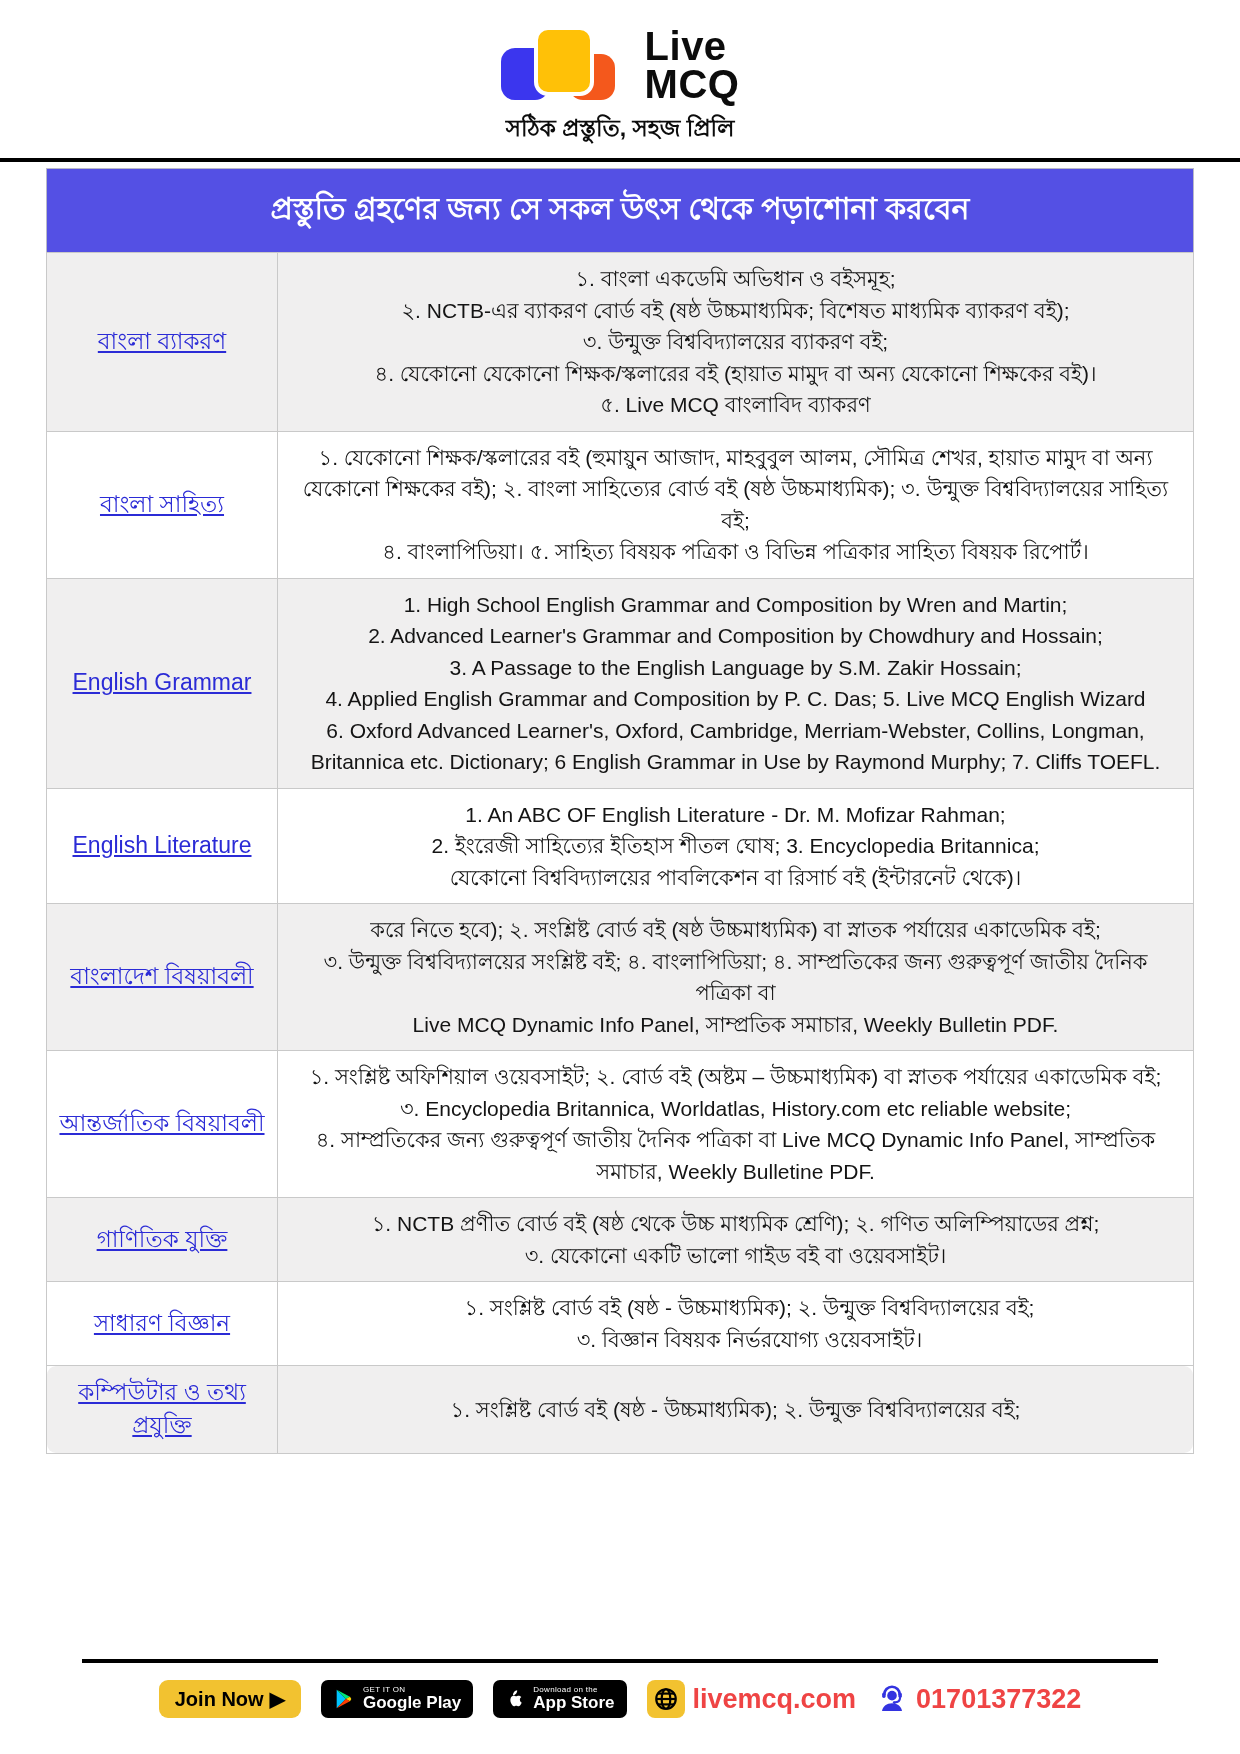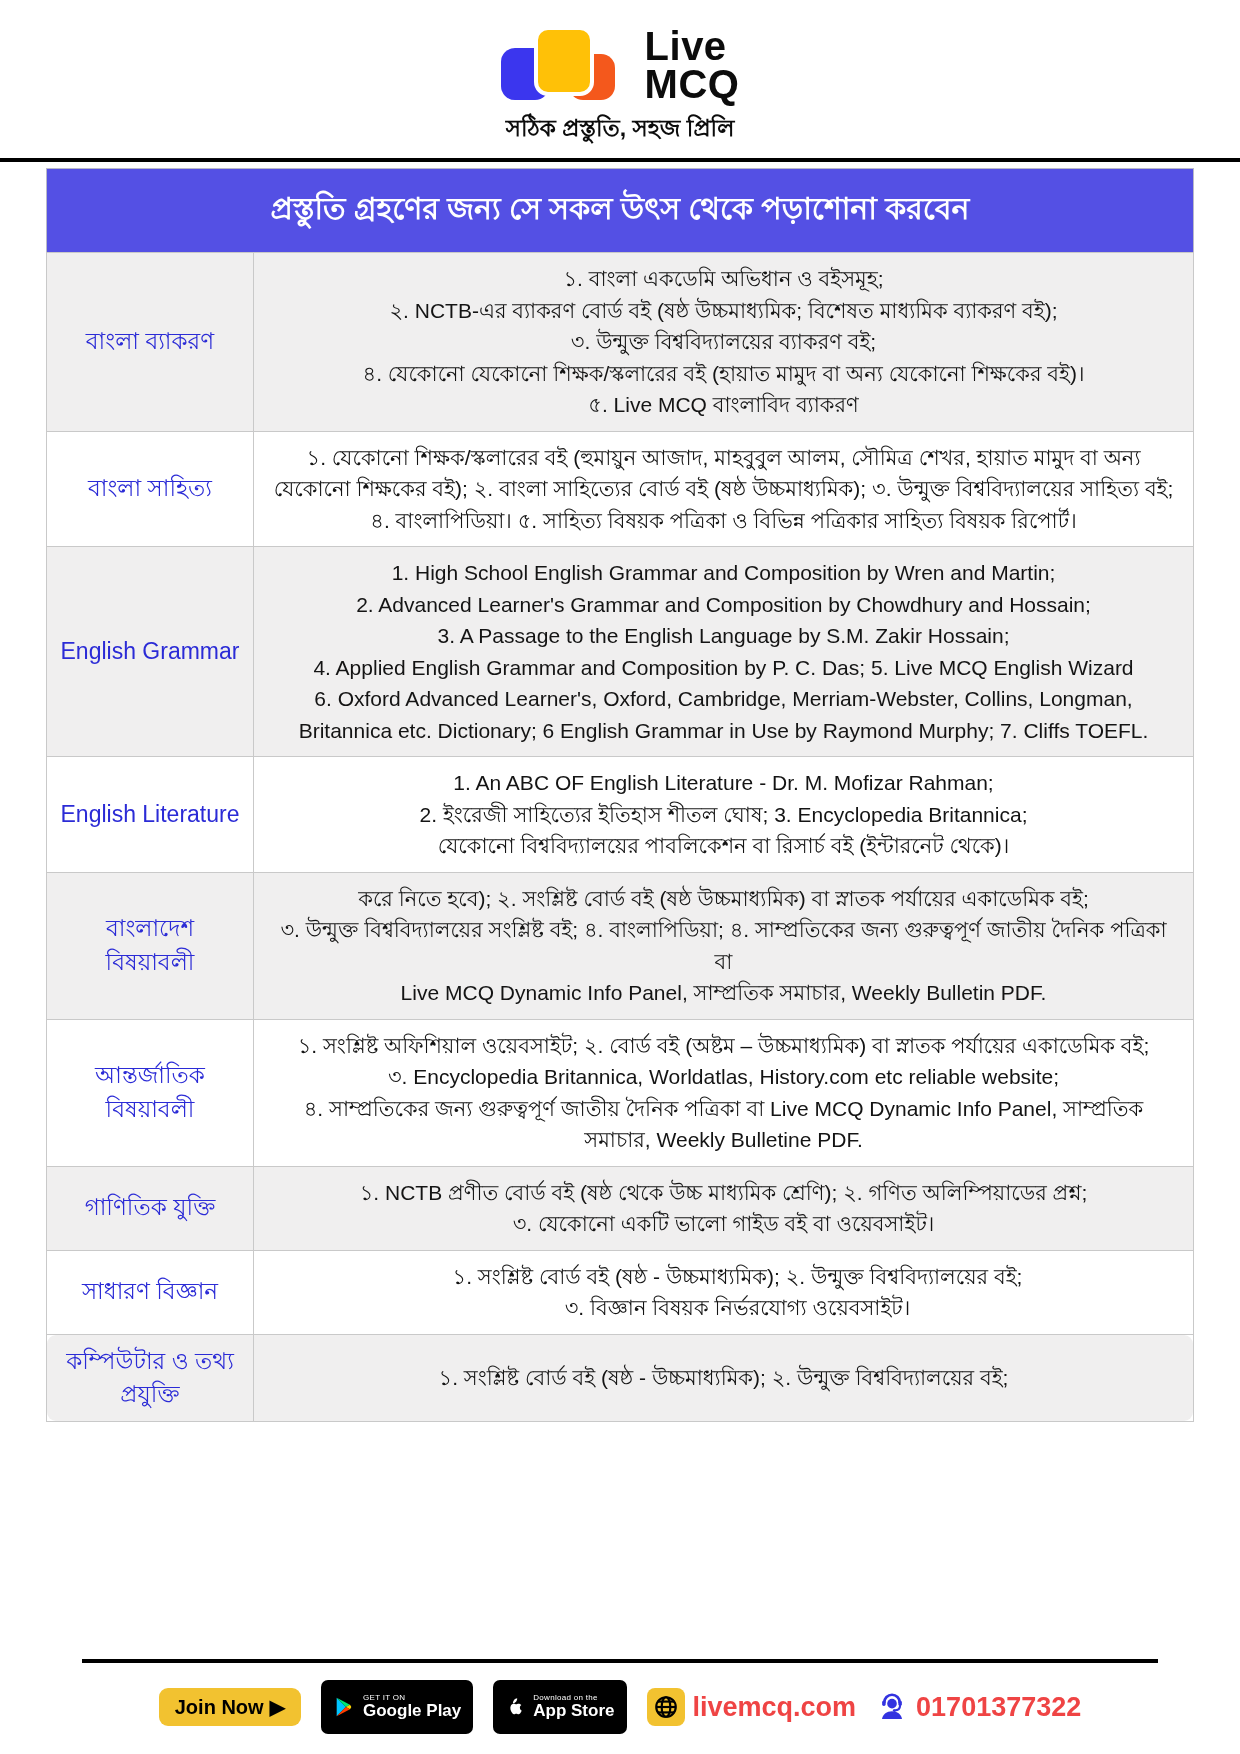--- a/index.html
+++ b/index.html
@@ -24,23 +24,23 @@
   .banner{
     background:var(--banner-bg);color:#fff;text-align:center;
     font-size:30px;font-weight:bold;padding:16px 8px;border:1px solid #b9b9c9;border-bottom:none;
   }
   .rtable{border:1px solid #c9c9c9;}
   .trow{display:flex;border-bottom:1px solid #c9c9c9;background:#ffffff;}
   .trow:last-child{border-bottom:none;border-radius:9px;}
   .trow:nth-child(odd){background:#f0efef;}
   .cell{box-sizing:border-box;}
   .cell.subject{
-    width:207px;border-right:1px solid #c9c9c9;flex:none;
+    width:231px;border-right:1px solid #c9c9c9;flex:none;
     display:flex;align-items:center;justify-content:center;text-align:center;
-    color:var(--subject-blue);font-size:23px;padding:10px 12px;line-height:1.45;
+    color:var(--subject-blue);font-size:23px;padding:10px 12px;line-height:1.45;text-decoration:underline;
   }
   .cell.resources{
     flex:1;display:flex;flex-direction:column;align-items:center;justify-content:center;
     padding:10px 16px;font-size:21px;line-height:1.5;text-align:center;color:#141414;
   }
   .rline{width:100%;}
   .trow:nth-child(1){min-height:136px;}
   .trow:nth-child(2){min-height:98px;}
   .trow:nth-child(3){min-height:194px;}
   .trow:nth-child(4){min-height:98px;}
@@ -51,21 +51,21 @@
   .trow:nth-child(9){min-height:76px;}
   
   .footer{position:absolute;left:0;right:0;top:1659px;}
   .footer-rule{height:4px;background:#000;margin:0 82px;}
   .badges{display:flex;align-items:center;justify-content:center;gap:20px;margin-top:17px;}
   .join-btn{
     background:var(--accent-yellow);border-radius:9px;padding:7px 16px;
     display:flex;align-items:center;gap:6px;font-size:20px;font-weight:bold;color:#000;cursor:pointer;border:none;
   }
   .store-badge{
-    background:#000;color:#fff;border-radius:7px;padding:4px 12px;height:54px;box-sizing:border-box;
+    background:#000;color:#fff;border-radius:7px;padding:4px 12px;height:38px;box-sizing:border-box;
     display:flex;align-items:center;gap:8px;cursor:pointer;
   }
   .store-badge .lines{display:flex;flex-direction:column;line-height:1.05;text-align:left;}
   .store-badge .small{font-size:8px;letter-spacing:0.3px;}
   .store-badge .big{font-size:17px;font-weight:bold;}
   .site{display:flex;align-items:center;gap:8px;}
   .globe-box{width:38px;height:38px;background:var(--accent-yellow);border-radius:8px;display:flex;align-items:center;justify-content:center;}
   .site-text,.phone-text{font-size:27px;font-weight:bold;color:#ef4444;}
   .phone{display:flex;align-items:center;gap:8px;}
   .icon-svg{display:block;}

